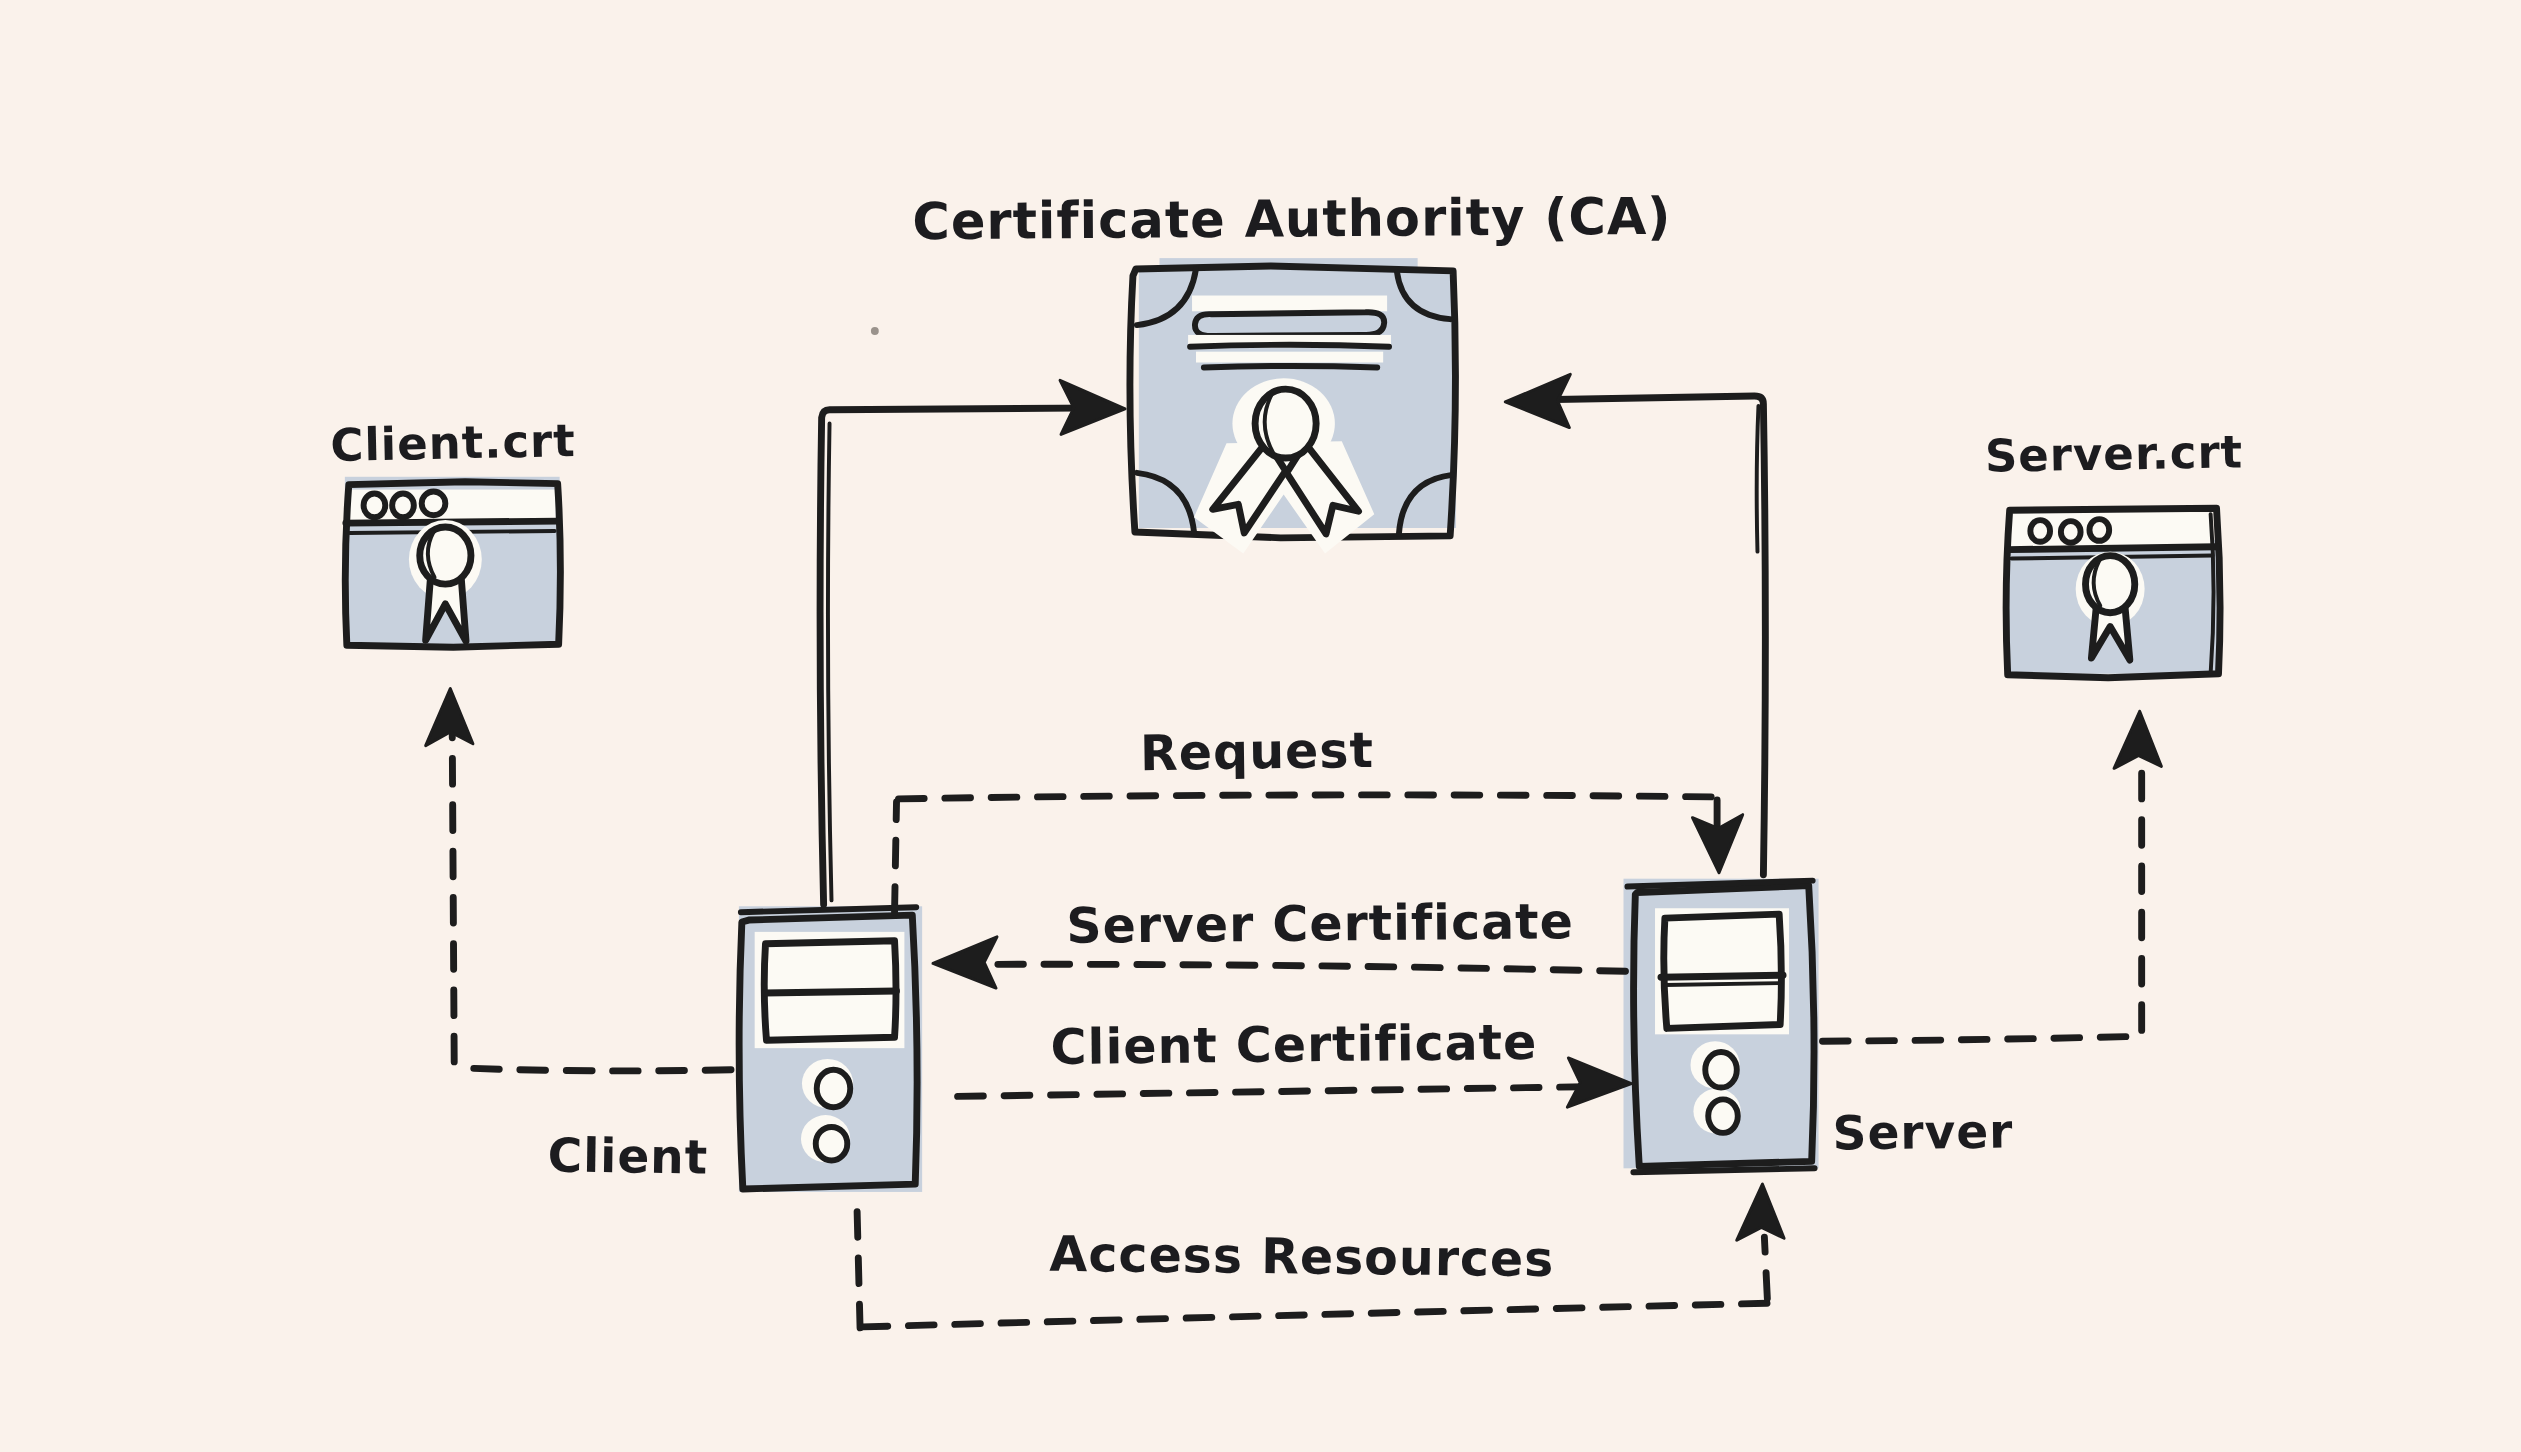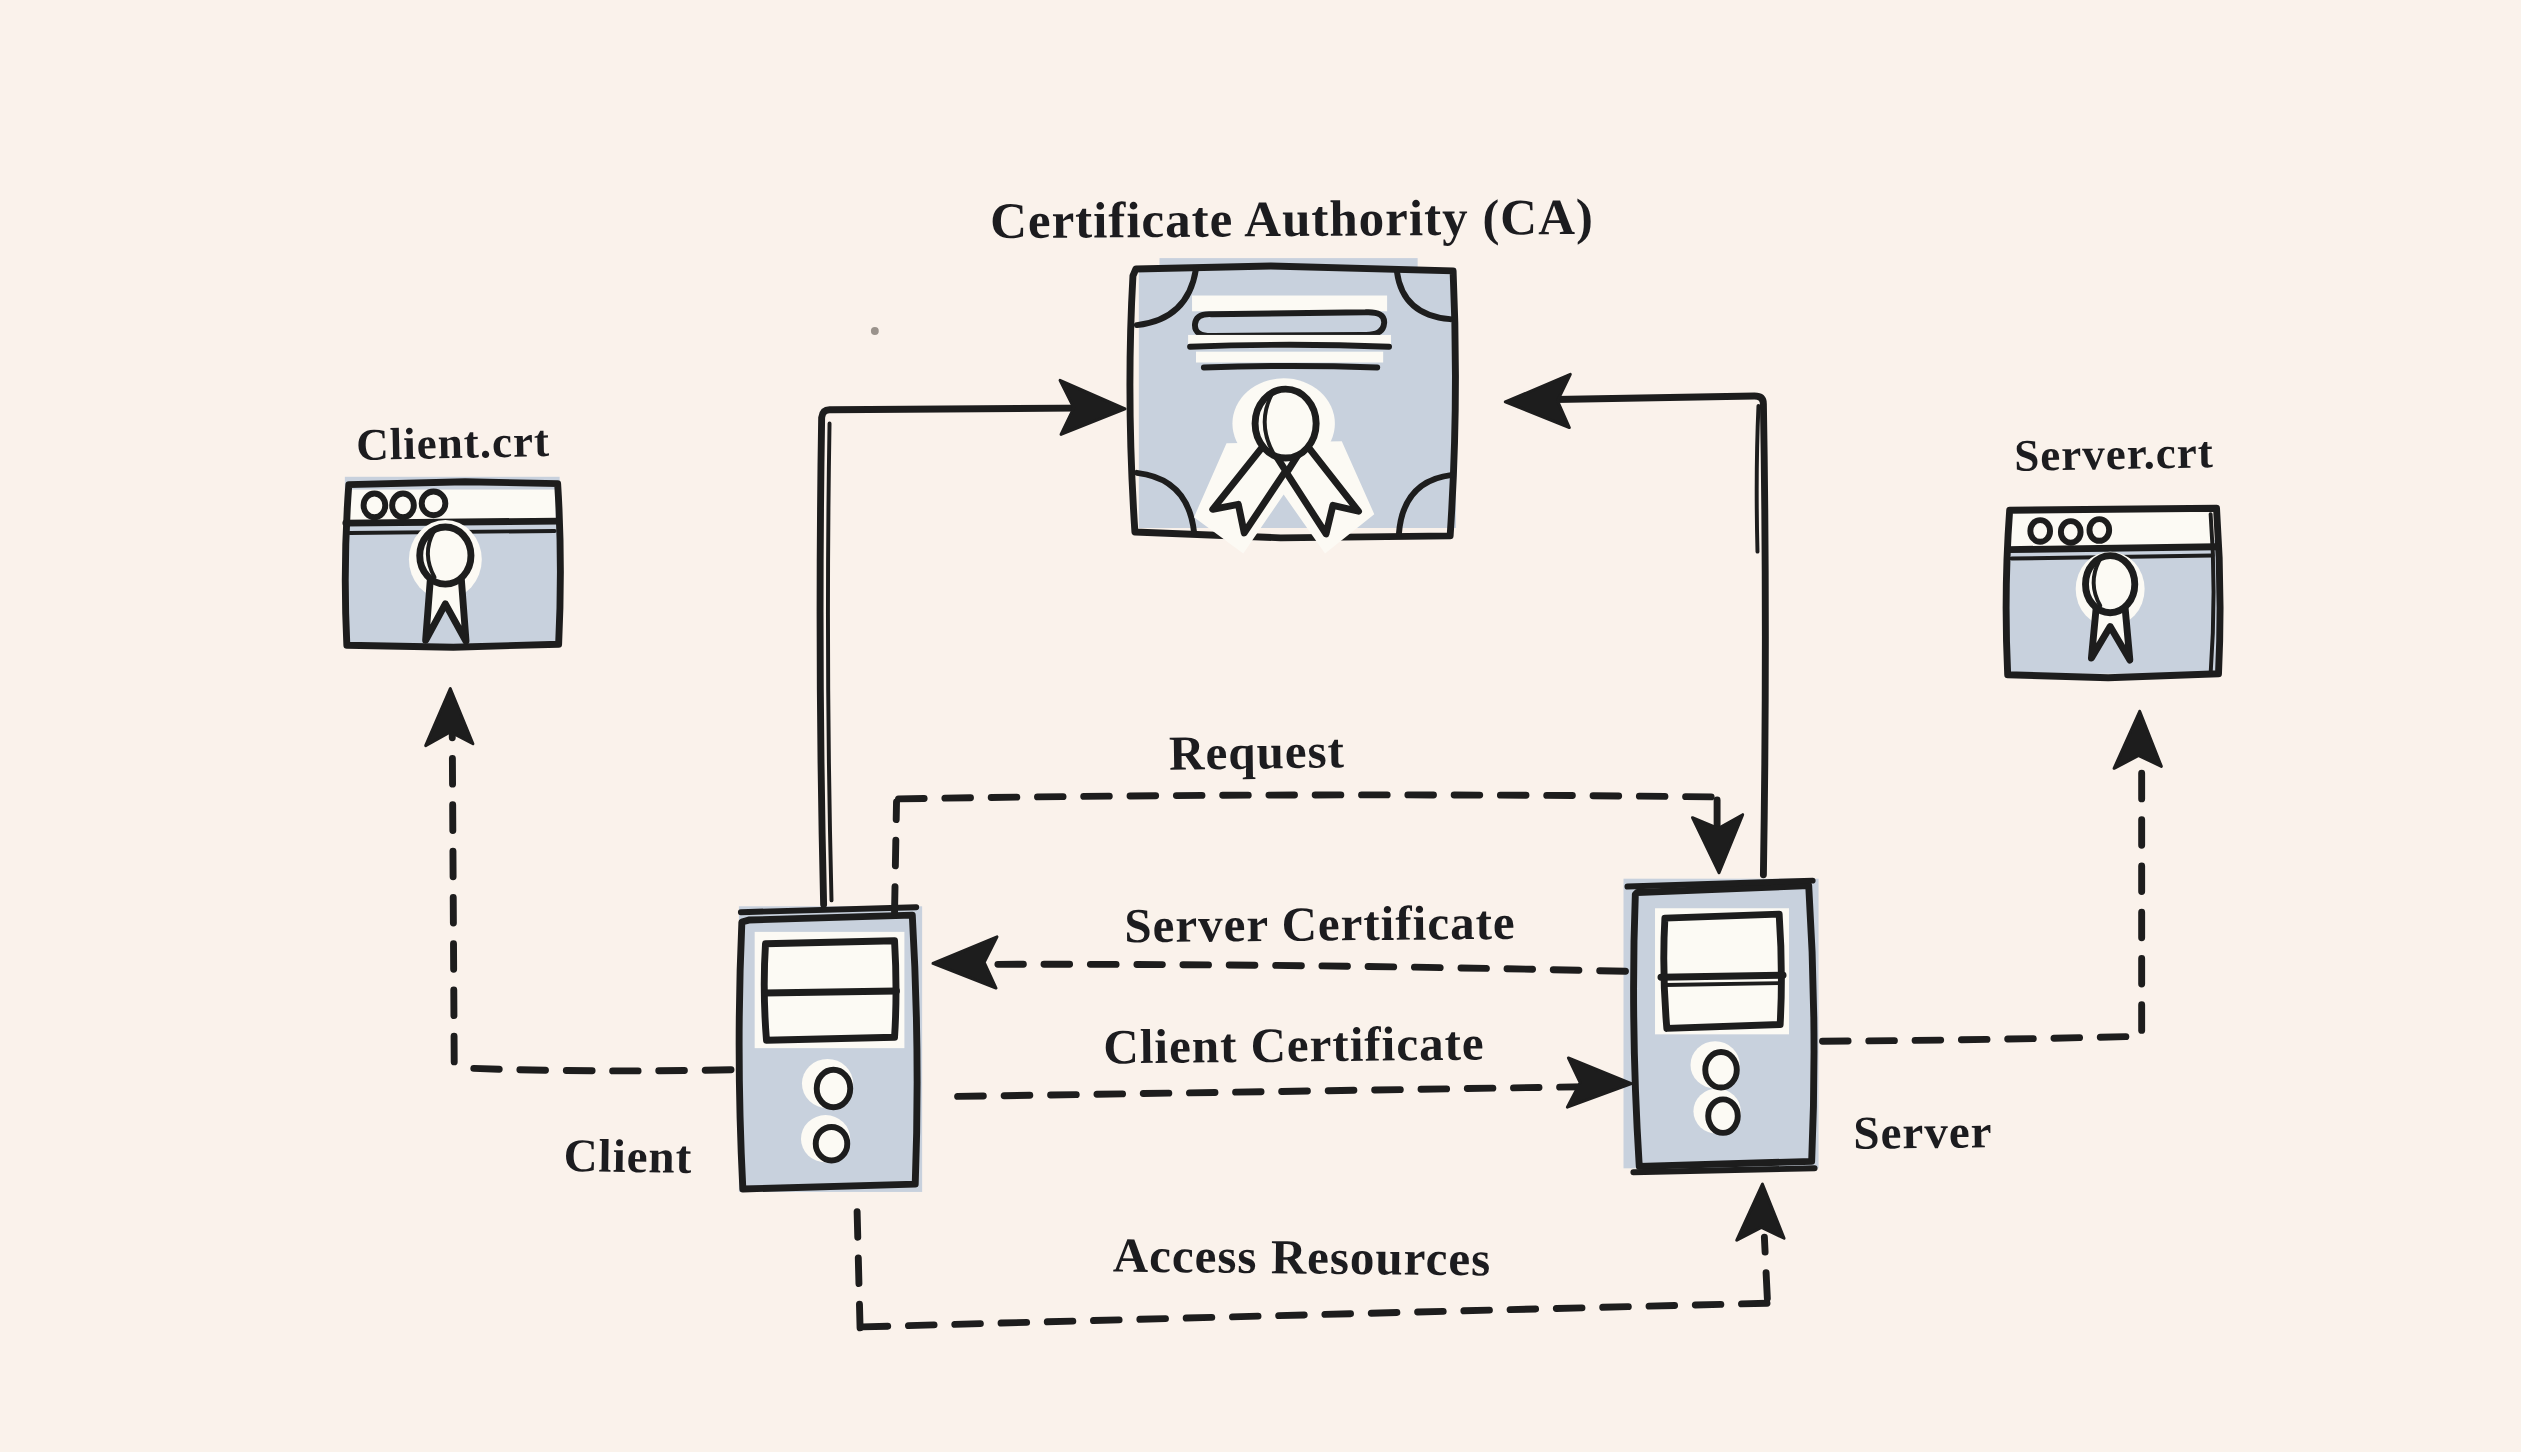--- a/index.html
+++ b/index.html
@@ -9,21 +9,21 @@
     --highlight:#fcfaf4;
     --text:#1c1c1f;
   }
   html,body{margin:0;padding:0;}
   body{
     width:2522px;height:1453px;
     background:var(--background);
     font-family:"DejaVu Sans", sans-serif;
     overflow:hidden;
   }
-  .canvas{position:relative;width:2522px;height:1179px;background:var(--background);font-family:Liberation Serif, serif;}
+  .canvas{position:relative;width:2522px;height:1179px;background:var(--background);}
   .art{position:absolute;left:0;top:0;}
   
   .sk{fill:none;stroke:var(--stroke);stroke-width:7;stroke-linecap:round;stroke-linejoin:round;}
   .sk6{fill:none;stroke:var(--stroke);stroke-width:6;stroke-linecap:round;stroke-linejoin:round;}
   .sk4{fill:none;stroke:var(--stroke);stroke-width:4;stroke-linecap:round;stroke-linejoin:round;}
   .dash{fill:none;stroke:var(--stroke);stroke-width:7;stroke-linecap:round;stroke-dasharray:26 21;}
   .fillb{fill:var(--shape-fill);stroke:none;}
   .wt{fill:var(--highlight);stroke:none;}
   .wtf{fill:var(--highlight);}
   .ink{fill:var(--stroke);stroke:var(--stroke);stroke-width:3;stroke-linejoin:round;}

